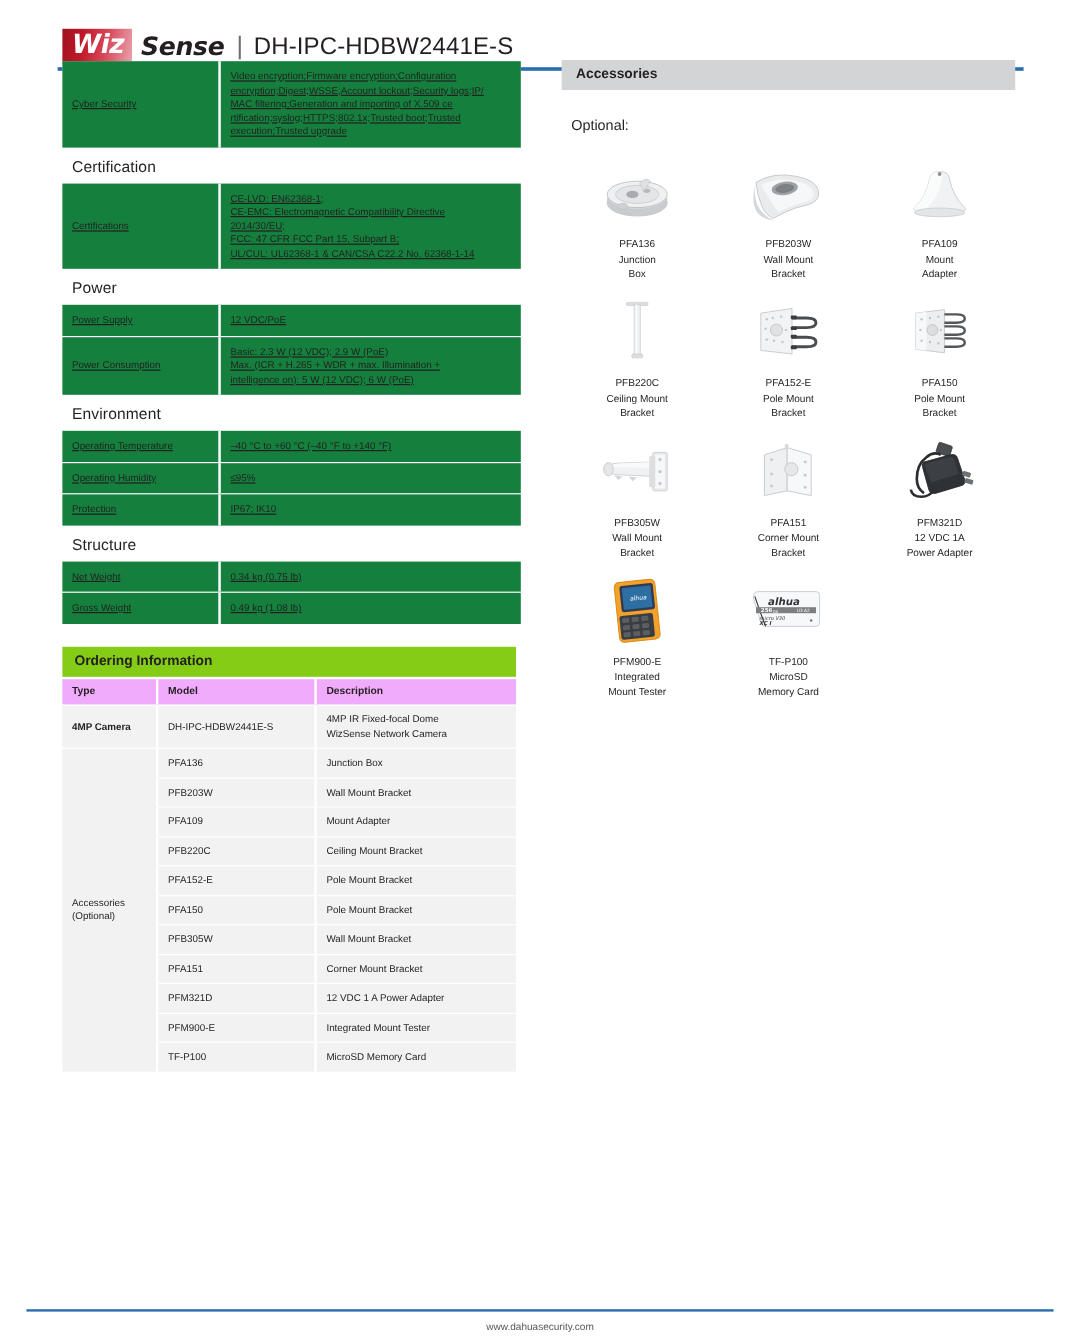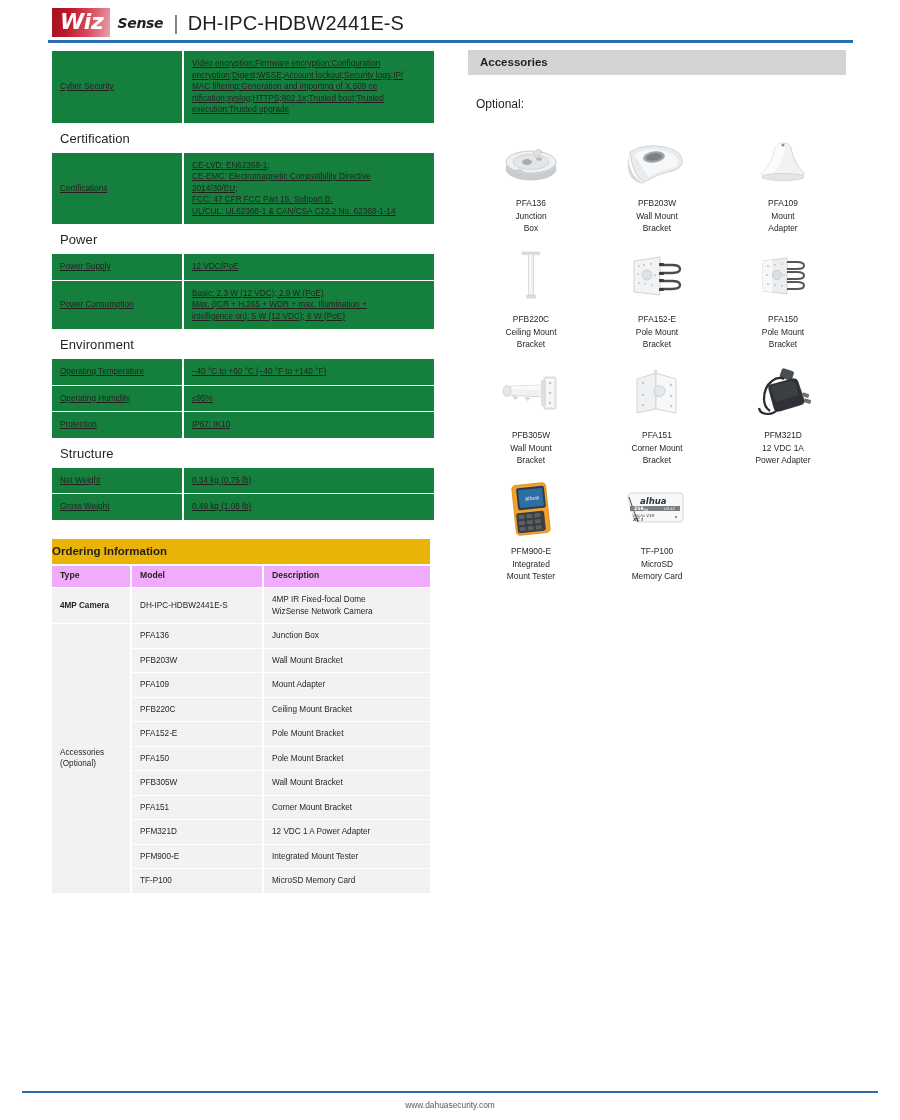--- a/index.html
+++ b/index.html
@@ -9,21 +9,21 @@
     background: #ffffff;
     font-family: "Liberation Sans", "DejaVu Sans", sans-serif;
     color: #231f20;
     overflow: hidden;
   }
   .page { position: relative; width: 900px; height: 1120px; }
 
   
   .header {
     position: absolute;
-    left: 0; top: 0;
+    left: 0; top: 16px;
     width: 900px;
     height: 44px;
     text-align: center;
   }
   .brand-row {
     position: absolute;
     left: 52px; top: 8px;
     display: flex;
     align-items: center;
     gap: 0px;
@@ -37,21 +37,21 @@
     font-weight: bold;
     font-size: 22px;
     line-height: 26px;
     padding: 1px 7px 2px 8px;
     letter-spacing: -0.4px;
     font-family: "DejaVu Sans", sans-serif;
   }
   .sense-word {
     font-style: italic;
     font-weight: bold;
-    font-size: 14px;
+    font-size: 21px;
     line-height: 26px;
     color: #231f20;
     margin-left: 7px;
     font-family: "DejaVu Sans", sans-serif;
     letter-spacing: -0.3px;
   }
   .divider-pipe {
     color: #6d6e71;
     font-size: 21px;
     font-weight: 300;
@@ -96,23 +96,24 @@
     padding: 7px 8px;
     text-decoration: underline;
   }
   .spec-table td.k { width: 130px; font-weight: 400; }
   .spec-table td.v { width: 252px; border-left: 2px solid #ffffff; }
   .spec-table td.v .ln { display: block; }
 
   
   .order-wrap { margin-top: 18px; width: 378px; }
   .order-bar {
-    background: #eab308;
+    background: #84cc16;
     height: 25px;
     line-height: 25px;
+    padding-left: 10px;
     font-size: 11.5px;
     font-weight: bold;
     color: #231f20;
     width: 378px;
   }
   .order-table { width: 378px; border-collapse: separate; border-spacing: 0 1px; margin-top: 1px; }
   .order-table td {
     font-size: 8.2px;
     line-height: 11.5px;
     color: #231f20;

